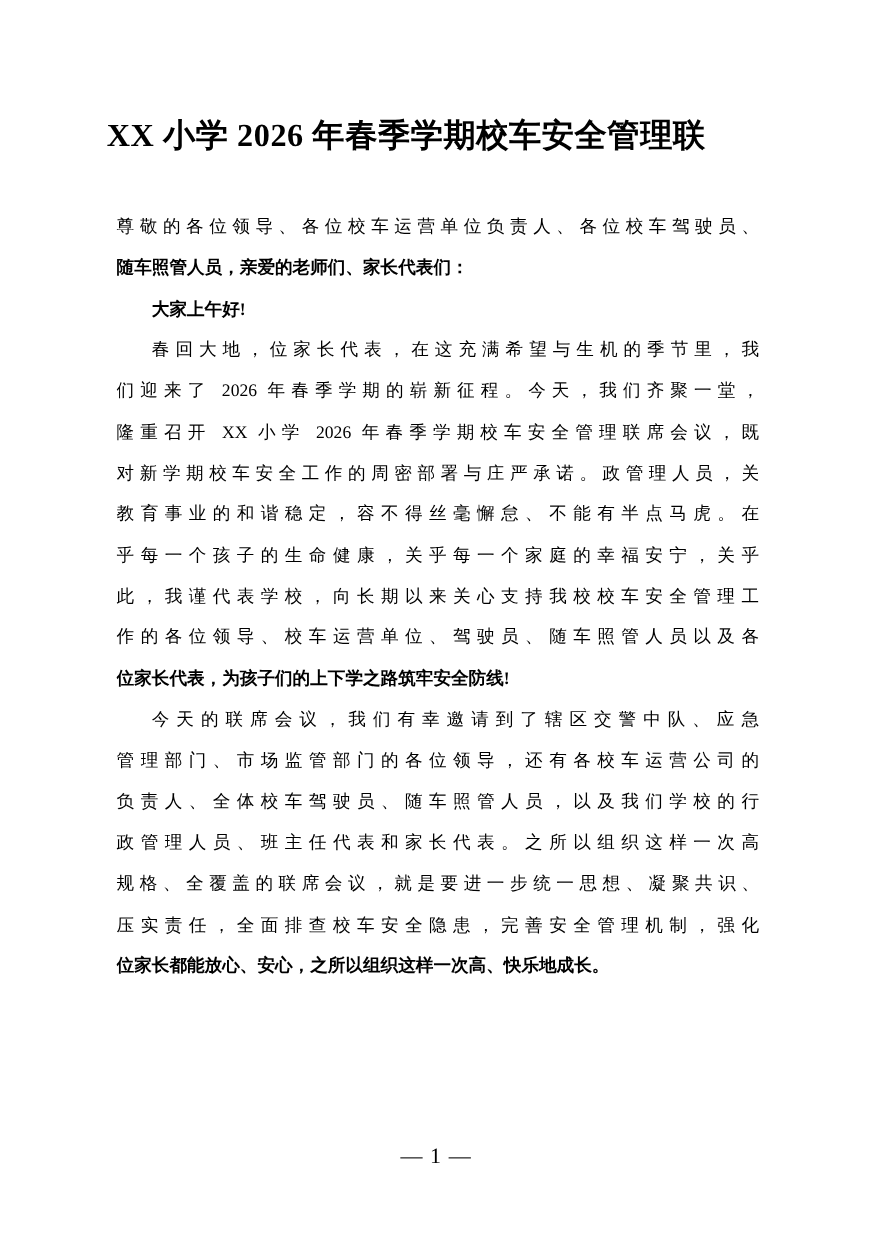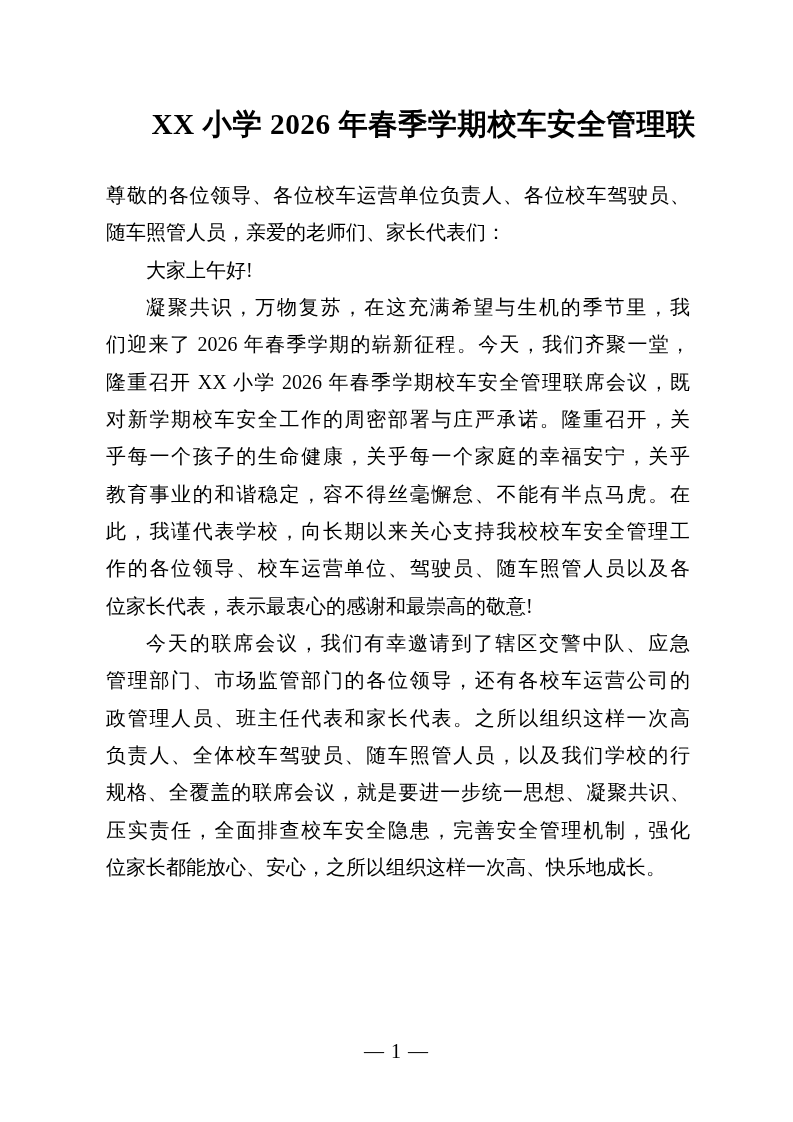--- a/index.html
+++ b/index.html
@@ -12,42 +12,42 @@
     font-family: "Liberation Serif", "DejaVu Serif", serif;
     color: #000000;
   }
   .page {
     position: absolute;
     inset: 0;
     background: #ffffff;
   }
   .doc-title {
     margin: 102px 97px 0 97px;
-    text-align: right;
+    text-align: left;
   }
   .title-line {
     font-size: 29.3px;
     line-height: 45px;
     font-weight: bold;
     white-space: nowrap;
     letter-spacing: 0.5px;
   }
   .doc-body {
-    margin: 30px 103px 0 106px;
-    font-size: 20px;
+    margin: 41px 103px 0 106px;
+    font-size: 16px;
     line-height: 37.33px;
   }
   .paragraph { margin: 0; }
   .line {
     text-align: justify;
     text-align-last: justify;
     height: 37.33px;
     overflow: hidden;
   }
-  .line.last { text-align-last: left; }
+  .line.last { text-align-last: left; font-weight: bold; }
   .line.indent { text-indent: 2em; }
   .footer {
     position: absolute;
     left: 0;
     right: 0;
     bottom: 60px;
     text-align: center;
   }
   .page-number {
     font-size: 20px;
@@ -65,35 +65,35 @@
     </div>
   <div class="doc-body">
       <div class="paragraph">
         <div class="line">尊敬的各位领导、各位校车运营单位负责人、各位校车驾驶员、</div>
         <div class="line last">随车照管人员，亲爱的老师们、家长代表们：</div>
       </div>
       <div class="paragraph">
         <div class="line last indent">大家上午好!</div>
       </div>
       <div class="paragraph">
-        <div class="line indent">凝聚共识，万物复苏，在这充满希望与生机的季节里，我</div>
+        <div class="line indent">春回大地，位家长代表，在这充满希望与生机的季节里，我</div>
         <div class="line">们迎来了 2026 年春季学期的崭新征程。今天，我们齐聚一堂，</div>
         <div class="line">隆重召开 XX 小学 2026 年春季学期校车安全管理联席会议，既</div>
-        <div class="line">对新学期校车安全工作的周密部署与庄严承诺。隆重召开，关</div>
+        <div class="line">对新学期校车安全工作的周密部署与庄严承诺。政管理人员，关</div>
+        <div class="line">教育事业的和谐稳定，容不得丝毫懈怠、不能有半点马虎。在</div>
         <div class="line">乎每一个孩子的生命健康，关乎每一个家庭的幸福安宁，关乎</div>
-        <div class="line">教育事业的和谐稳定，容不得丝毫懈怠、不能有半点马虎。在</div>
         <div class="line">此，我谨代表学校，向长期以来关心支持我校校车安全管理工</div>
         <div class="line">作的各位领导、校车运营单位、驾驶员、随车照管人员以及各</div>
-        <div class="line last">位家长代表，表示最衷心的感谢和最崇高的敬意!</div>
+        <div class="line last">位家长代表，为孩子们的上下学之路筑牢安全防线!</div>
       </div>
       <div class="paragraph">
         <div class="line indent">今天的联席会议，我们有幸邀请到了辖区交警中队、应急</div>
         <div class="line">管理部门、市场监管部门的各位领导，还有各校车运营公司的</div>
+        <div class="line">负责人、全体校车驾驶员、随车照管人员，以及我们学校的行</div>
         <div class="line">政管理人员、班主任代表和家长代表。之所以组织这样一次高</div>
-        <div class="line">负责人、全体校车驾驶员、随车照管人员，以及我们学校的行</div>
         <div class="line">规格、全覆盖的联席会议，就是要进一步统一思想、凝聚共识、</div>
         <div class="line">压实责任，全面排查校车安全隐患，完善安全管理机制，强化</div>
         <div class="line last">位家长都能放心、安心，之所以组织这样一次高、快乐地成长。</div>
       </div>
     </div>
   <div class="footer">
     <span class="page-number">— 1 —</span>
   </div>
 </div>
 

